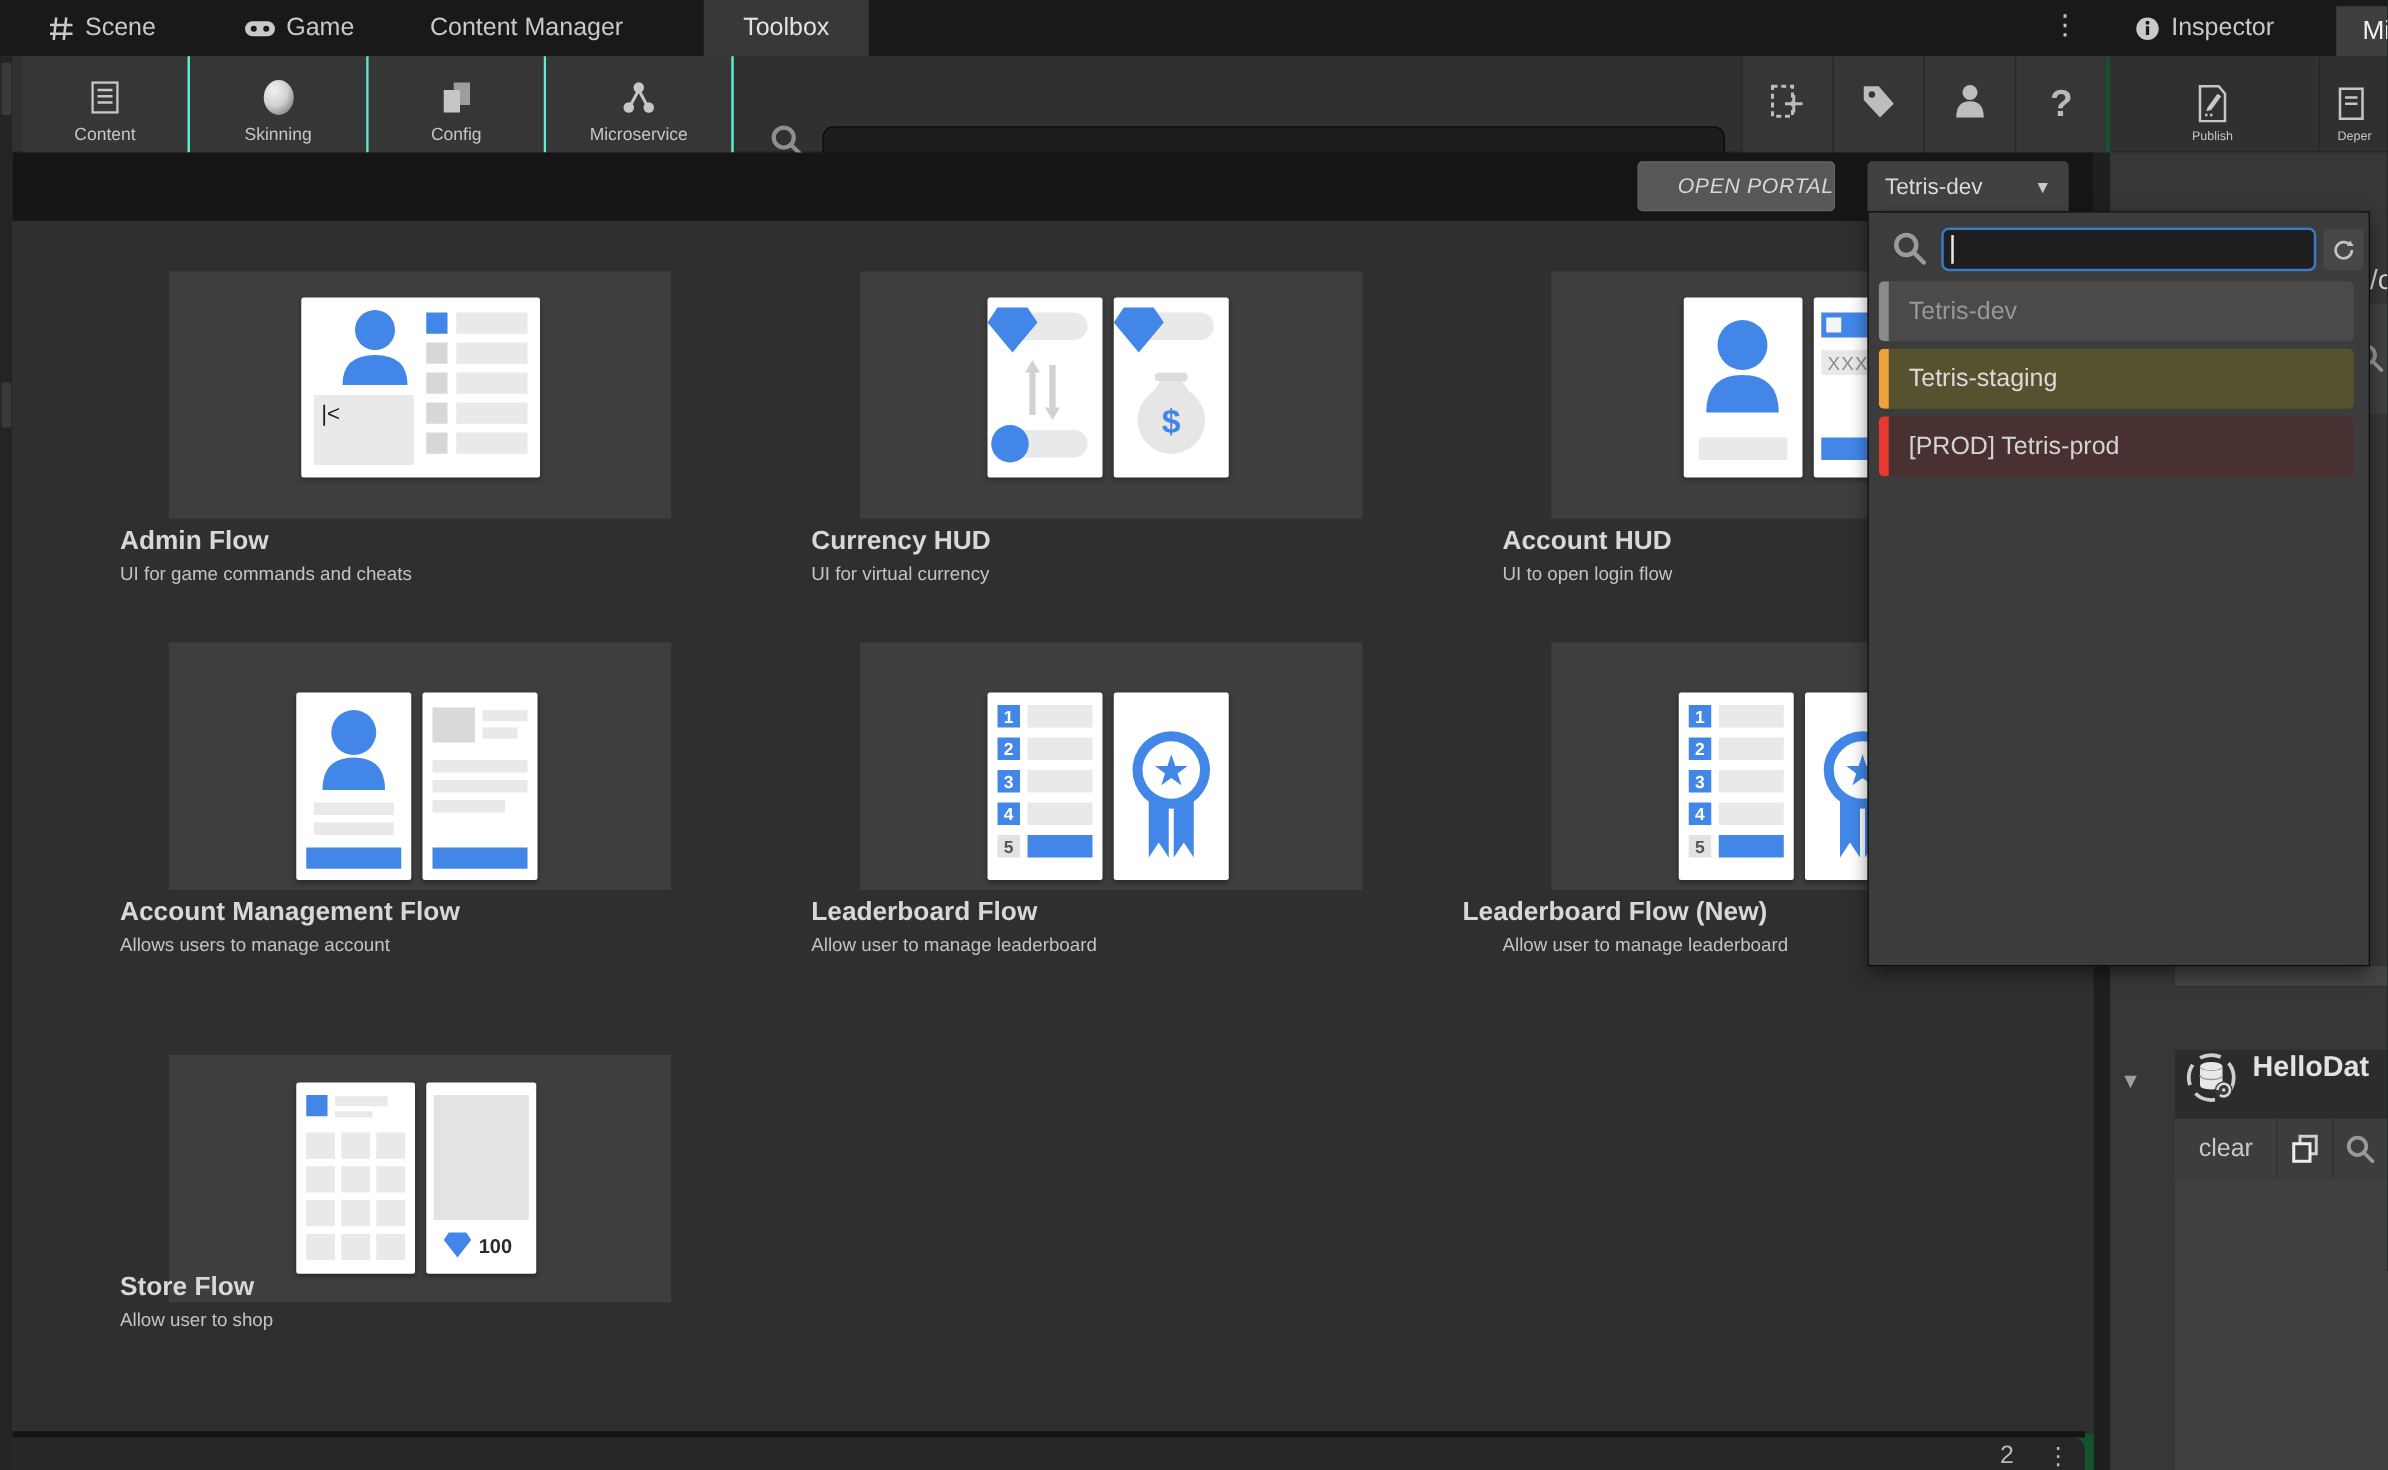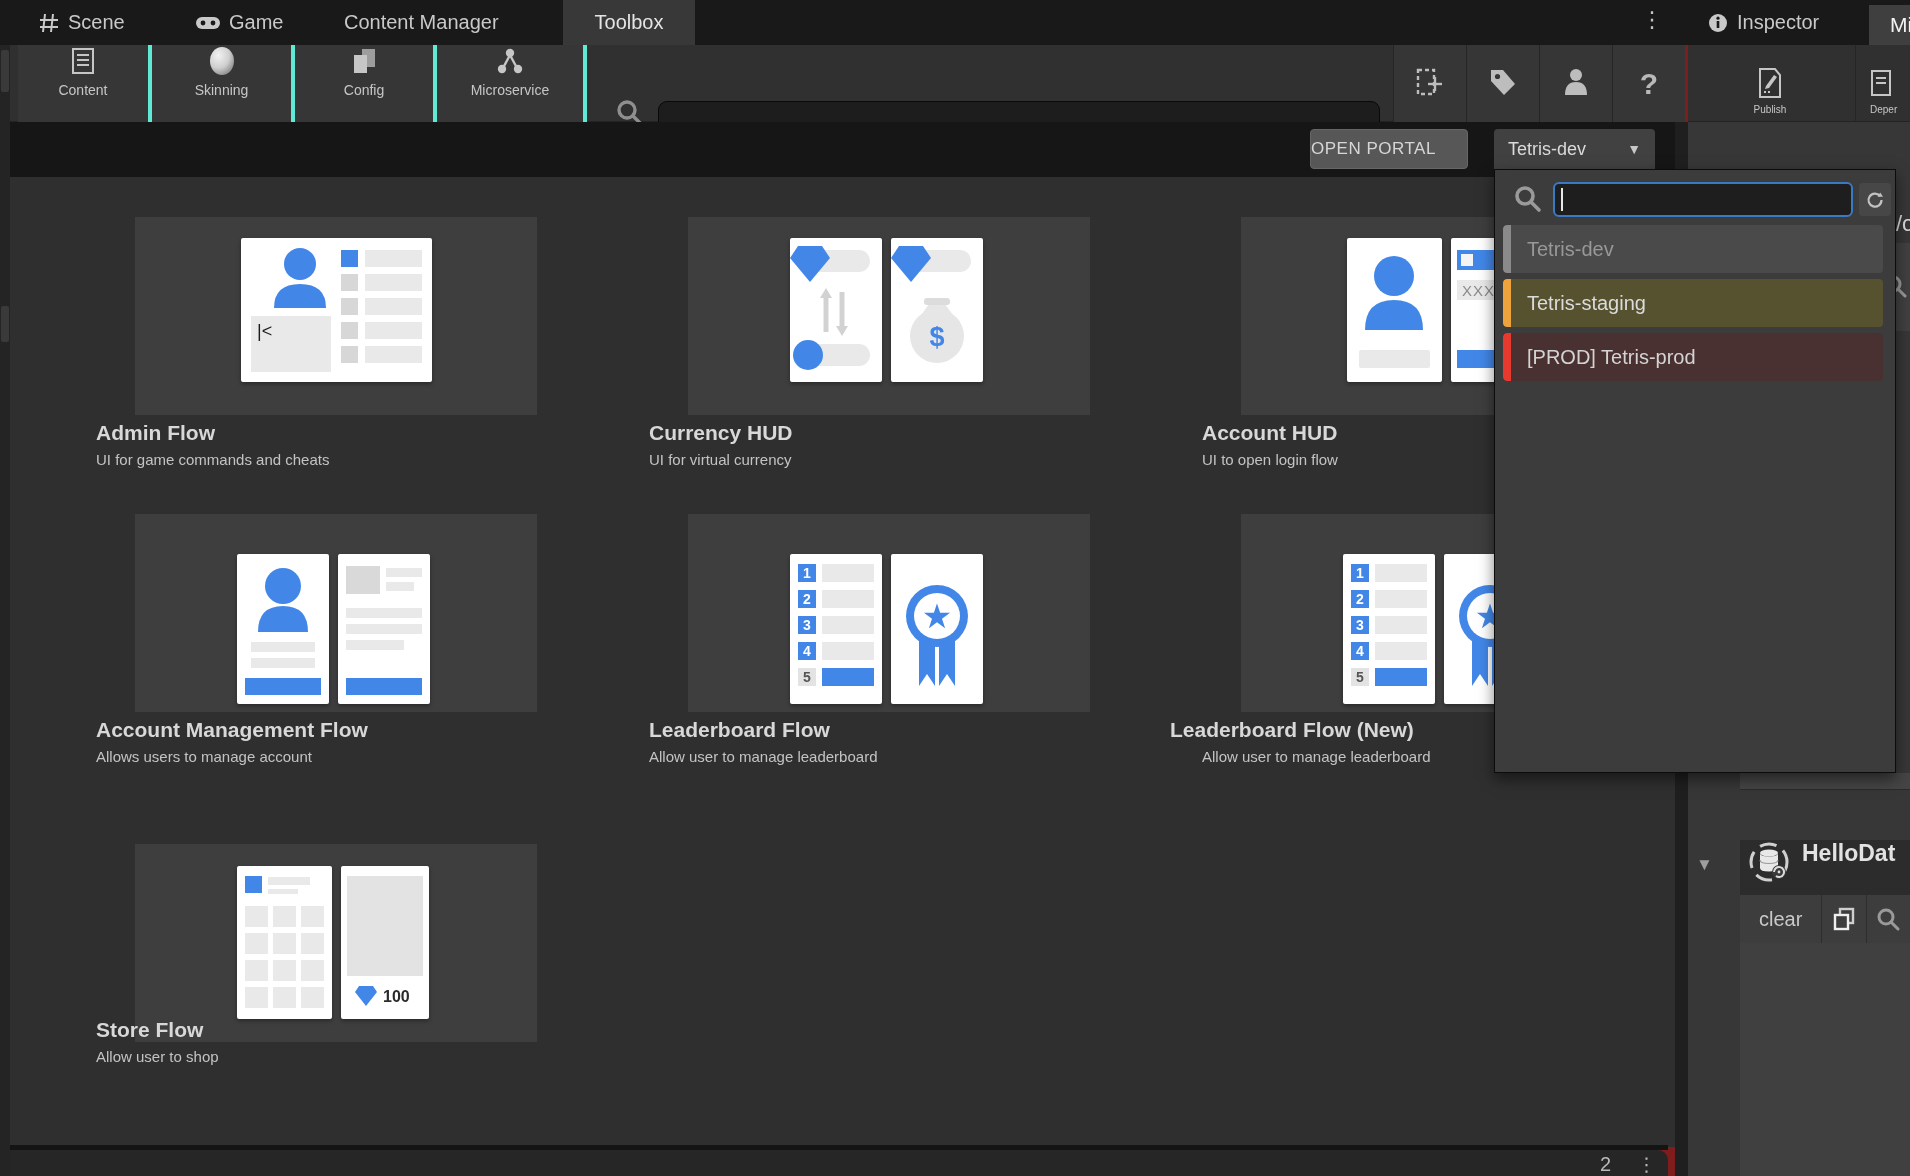--- a/index.html
+++ b/index.html
@@ -1,52 +1,52 @@
 <!DOCTYPE html>
 <html><head>
 <meta charset="utf-8">
 <style>
   * { margin:0; padding:0; box-sizing:border-box; }
   html,body { background:#1a1a1a; }
   body { font-family:"Liberation Sans", sans-serif; }
-  #stage { position:relative; width:1910px; height:1176px; overflow:hidden; background:#7f1d1d; }
+  #stage { position:relative; width:1910px; height:1176px; overflow:hidden; background:#14532d; }
   .abs { position:absolute; }
 
   
   #tabstrip { left:0; top:0; width:1910px; height:45px; background:#191919; }
   .tab { position:absolute; top:0; height:45px; display:flex; align-items:center; gap:9px;
          color:#c9c9c9; font-size:20px; padding:0 14px; }
   .tab.active { background:#383838; color:#e4e4e4; }
   #tab-notch { left:597px; top:0; width:44px; height:10px; background:#313131; border-radius:0 0 3px 3px; }
   .kebab { color:#c4c4c4; font-size:22px; letter-spacing:0; line-height:1; }
   #right-tab-mi { left:1869px; top:5px; width:41px; height:40px; background:#3f3f3f; color:#f2f2f2;
                   font-size:21px; display:flex; align-items:center; padding-left:21px; }
 
   
   #toolbar-left { left:10px; top:45px; width:1665px; height:77px; background:#303030; border-bottom:1px solid #232323; }
-  .cat-btn { position:absolute; top:0; height:77px; background:#363636; border-right:4px solid #5eead4;
-             display:flex; flex-direction:column; align-items:center; justify-content:flex-start;
+  .cat-btn { position:absolute; top:0; height:77px; background:#363636; border-right:2px solid #5eead4;
+             display:flex; flex-direction:column; align-items:center; justify-content:flex-end;
              padding-bottom:7px; gap:5px; }
   .cat-btn .lbl { color:#c6c6c6; font-size:14px; }
   .icon-slot { height:32px; display:flex; align-items:center; justify-content:center; }
   #main-search-field { left:648px; top:56px; width:722px; height:41px; background:#1d1d1d;
                        border:1px solid #090909; border-radius:9px; color:#ddd; font-size:16px; padding:0 12px; }
   .tool-btn { position:absolute; top:0; height:77px; width:73px; background:#363636;
               border-left:1px solid #262626; display:flex; align-items:center; justify-content:center; }
   .q-glyph { color:#b9b9b9; font-size:30px; font-weight:bold; }
 
   #toolbar-right { left:1688px; top:45px; width:222px; height:77px; background:#303030; border-bottom:1px solid #232323; }
   .tb-right-btn { position:absolute; top:0; height:77px; display:flex; flex-direction:column; align-items:center;
                   justify-content:flex-end; padding-bottom:7px; gap:5px; color:#c6c6c6; font-size:10px; }
 
   
   #portal-strip { left:10px; top:122px; width:1665px; height:55px; background:#161616; }
   #open-portal-btn { left:1310px; top:129px; width:158px; height:40px; background:#575757; border:1px solid #666;
                      border-radius:4px; color:#d6d6d6; font-size:17px; letter-spacing:.5px;
-                     display:flex; align-items:center; justify-content:flex-start; }
+                     display:flex; align-items:center; justify-content:flex-end;font-style:italic; }
   #env-select { left:1494px; top:129px; width:161px; height:40px; background:#414141; border-radius:4px 4px 0 0;
                 color:#dadada; font-size:18px; display:flex; align-items:center; justify-content:space-between;
                 padding:0 14px; }
   #env-select .caret { color:#c8c8c8; font-size:14px; }
 
   
   #content { left:10px; top:177px; width:1665px; height:970px; background:#2f2f2f; }
   .tile { position:absolute; width:402px; height:198px; background:#3e3e3e;margin-left:44px; }
   .card-title { position:absolute; color:#d8d8d8; font-size:21px; font-weight:bold; }
   .card-sub { position:absolute; color:#c3c3c3; font-size:15px; }

